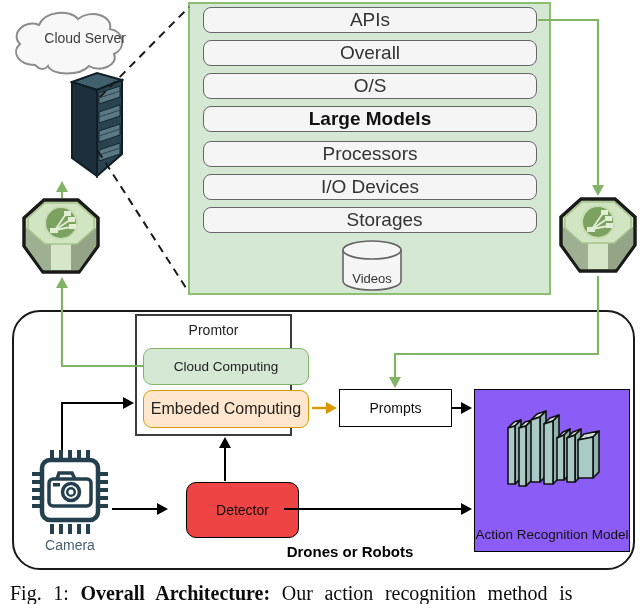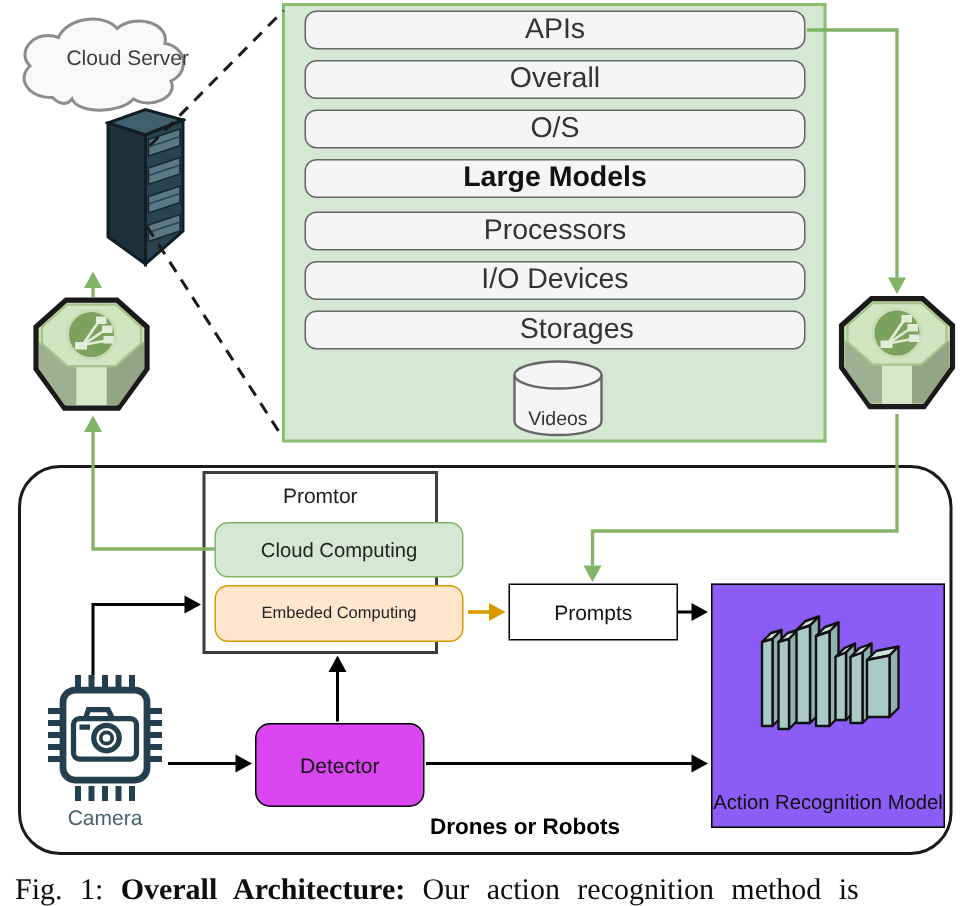--- a/index.html
+++ b/index.html
@@ -24,29 +24,29 @@
   .drones-label{position:absolute;left:240px;top:543px;width:220px;text-align:center;
                 font-weight:bold;font-size:15px;color:#000;}
   .promtor{position:absolute;left:135px;top:314px;width:157px;height:122px;background:#fff;
            border:2px solid #3c3c3c;box-sizing:border-box;}
   .promtor-title{position:absolute;top:6px;left:0;right:0;text-align:center;font-size:14px;color:#222;}
   .chip-green{position:absolute;left:6px;top:32px;width:166px;height:37px;background:#d5e8d4;
               border:1.5px solid #82b366;border-radius:9px;display:flex;align-items:center;
               justify-content:center;font-size:13.5px;color:#222;box-sizing:border-box;}
   .chip-orange{position:absolute;left:6px;top:74px;width:166px;height:38px;background:#ffe6cc;
                border:1.5px solid #d79b00;border-radius:9px;display:flex;align-items:center;
-               justify-content:center;font-size:11px;color:#222;box-sizing:border-box;}
+               justify-content:center;font-size:16px;color:#222;box-sizing:border-box;}
   .prompts{position:absolute;left:339px;top:389px;width:113px;height:38px;background:#fff;
            border:1.5px solid #000;display:flex;align-items:center;justify-content:center;
            font-size:14px;color:#111;box-sizing:border-box;}
   .arm{position:absolute;left:474px;top:389px;width:156px;height:163px;background:#8b5cf6;
        border:1.5px solid #000;box-sizing:border-box;}
   .arm-label{position:absolute;left:0;right:0;bottom:7px;text-align:center;font-size:13.5px;
              line-height:1.25;color:#111;}
-  .detector{position:absolute;left:170px;top:482px;width:113px;height:56px;background:#d946ef;
+  .detector{position:absolute;left:186px;top:482px;width:113px;height:56px;background:#ef4444;
             border:1.5px solid #000;border-radius:10px;display:flex;align-items:center;
             justify-content:center;font-size:14px;color:#111;box-sizing:border-box;}
   .camera-label{position:absolute;left:28px;top:537px;width:84px;text-align:center;
                 font-size:14px;color:#48626f;}
   
   .caption{position:absolute;left:10px;top:582px;width:622px;font-family:"Liberation Serif",serif;
            font-size:20px;color:#0d0d0d;white-space:nowrap;word-spacing:0.33em;}
   .caption b{font-weight:bold;}
   svg{display:block;}
   #overlay{position:absolute;left:0;top:0;pointer-events:none;}

